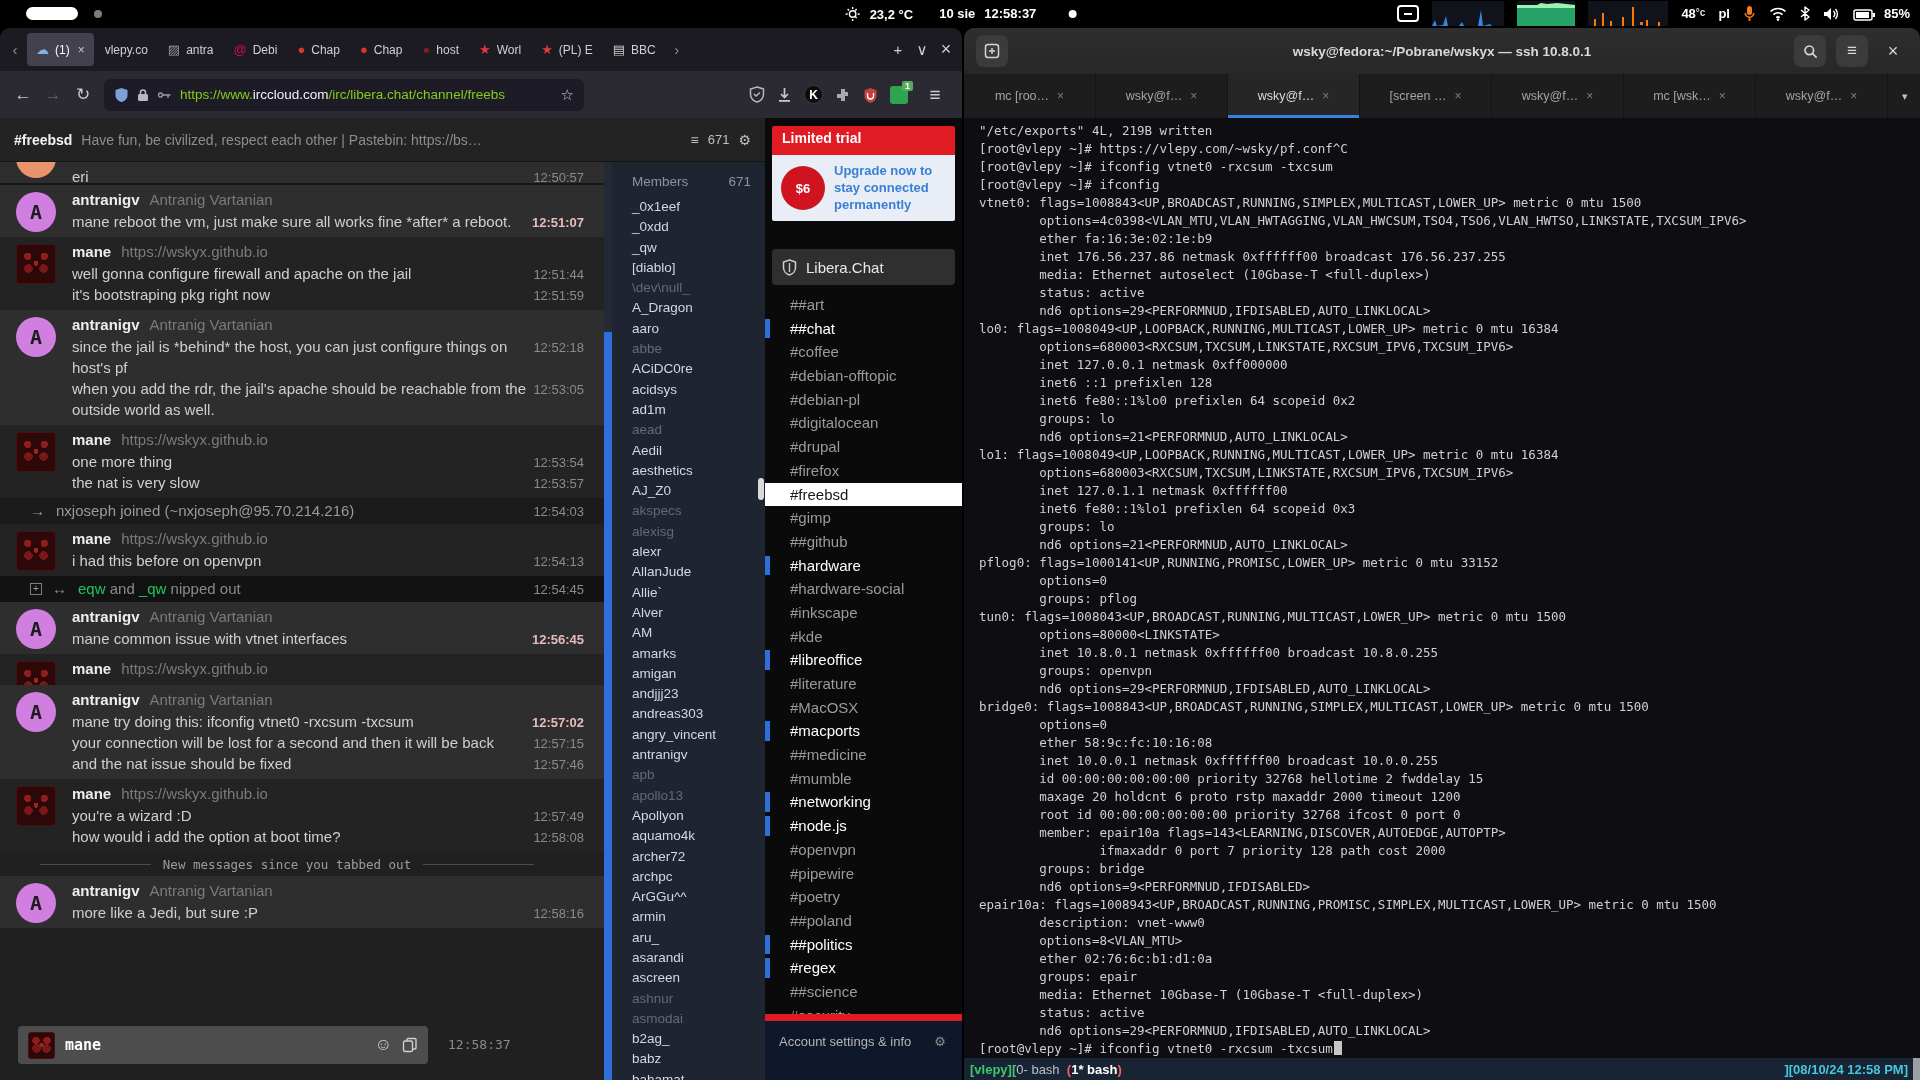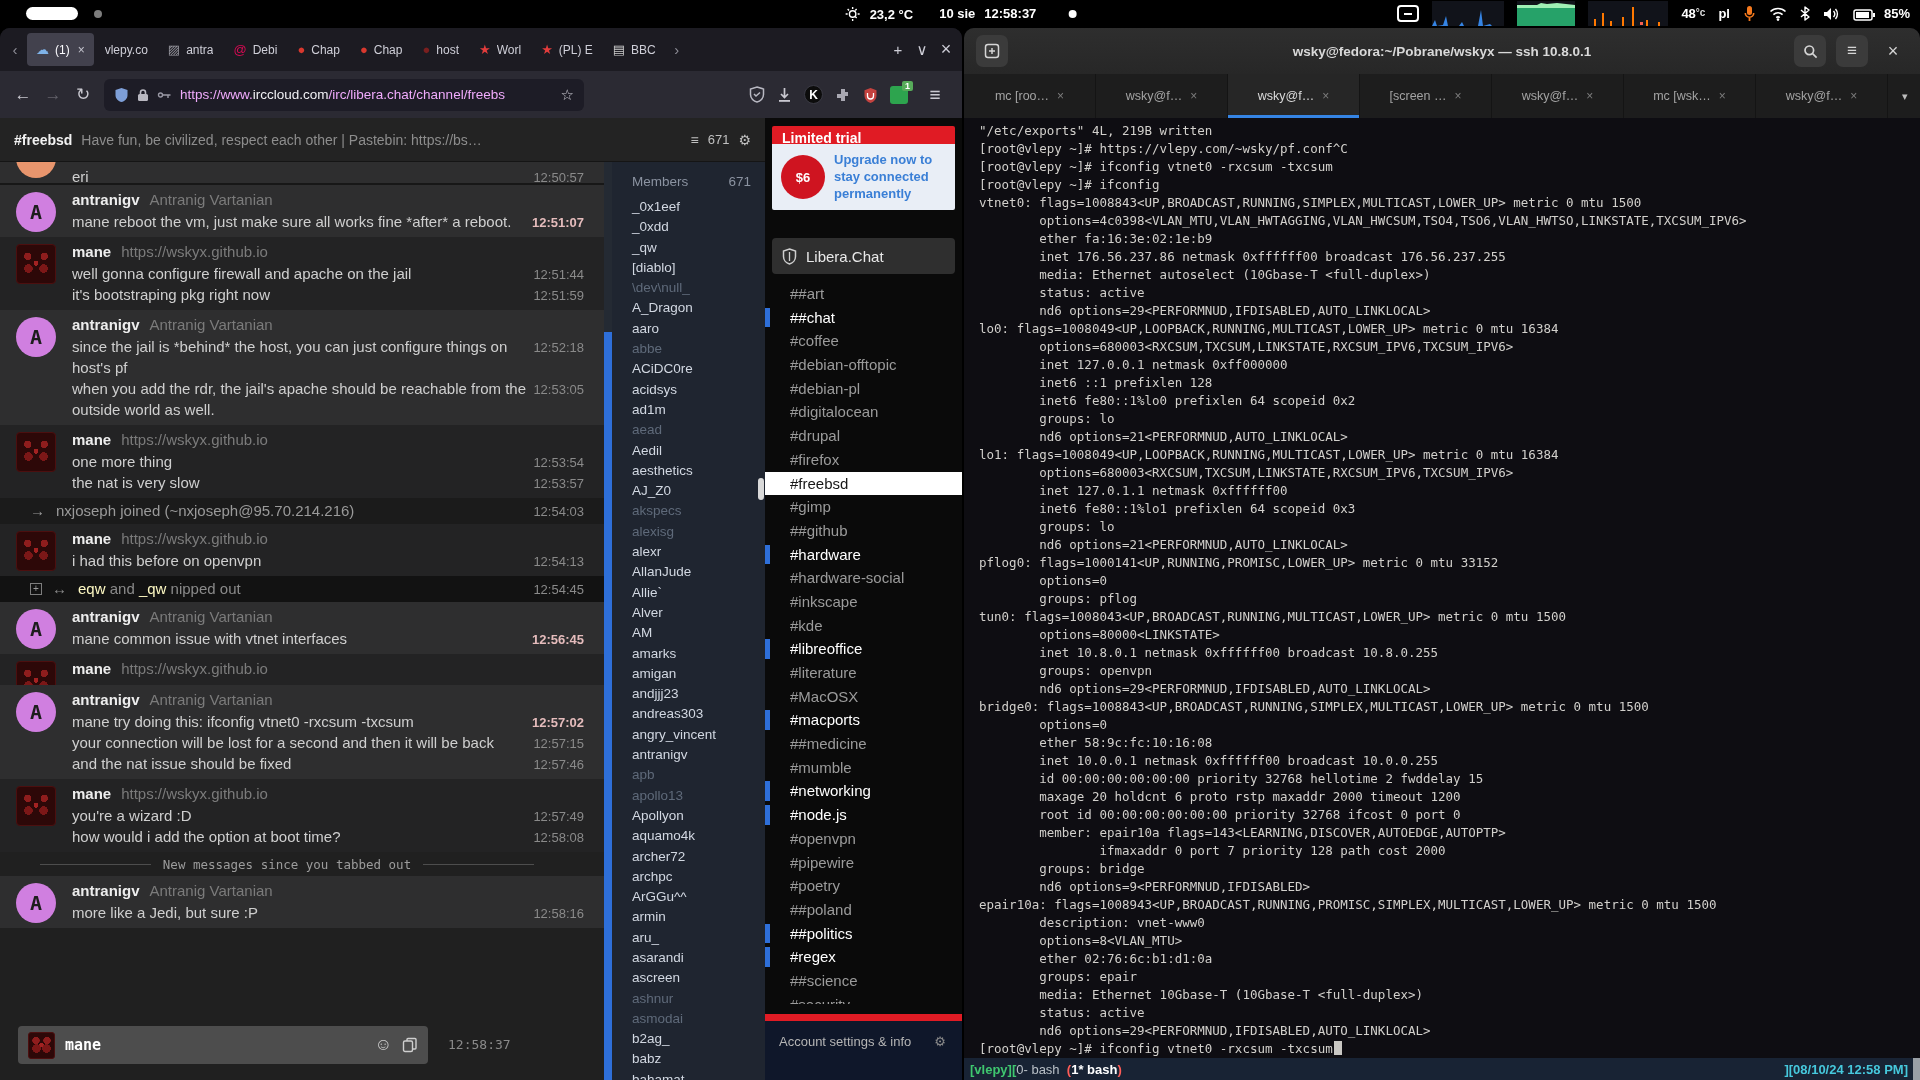--- a/index.html
+++ b/index.html
@@ -27,21 +27,21 @@
   .btab .btitle{overflow:hidden;max-width:58px;display:inline-block}
   .fav{font-size:13px;line-height:13px;flex:0 0 auto}
   .tclose{color:#c5c5cf;margin-left:2px}
   #tabrow .spacer{flex:1}
   .trbtn{width:24px;text-align:center;color:#cfcfd8;font-size:15px;flex:0 0 auto}
   #navrow{position:absolute;left:0;top:43px;width:962px;height:47px;background:#2b2a33;display:flex;align-items:center;padding:0 8px}
   .navbtn{width:30px;height:30px;display:flex;align-items:center;justify-content:center;color:#c9c8d0;font-size:17px;flex:0 0 auto}
   .navbtn.dim{color:#63626b}
   #urlbox{flex:0 0 auto;width:480px;height:32px;background:#1d1c26;border-radius:6px;margin-left:6px;display:flex;align-items:center;padding:0 10px;gap:8px;color:#b9b8c1;font-size:13.5px;overflow:hidden}
   #urltext{white-space:nowrap;overflow:hidden;flex:1}
-  #urltext .dimurl{color:#f0abfc}#urltext .brighturl{color:#f0f0f4}
+  #urltext .dimurl{color:#84cc16}#urltext .brighturl{color:#f0f0f4}
   .urlstar{color:#c9c8d0;font-size:15px}
   #extrow{display:flex;align-items:center;gap:12px;margin-left:auto;margin-right:4px}
   .kagi{width:19px;height:19px;border-radius:50%;background:#0c0c0c;color:#fff;font-size:12px;font-weight:700;display:flex;align-items:center;justify-content:center;border:1px solid #3a3a44}
   .greenext{position:relative;width:18px;height:18px;border-radius:3px;background:#2da44e}
   .greenext b{position:absolute;right:-5px;top:-5px;background:#57ab5a;color:#fff;font-size:9px;font-weight:700;padding:0 3px;border-radius:2px}
   
   #page{position:absolute;left:0;top:90px;width:962px;height:962px;background:#202020}
   #topic{position:absolute;left:0;top:0;width:765px;height:44px;background:#232323;border-bottom:1px solid #151515;display:flex;align-items:center;padding:0 14px;font-size:14px}
   #topic .chan{color:#f2f2f2;font-weight:700;margin-right:9px}
   #topic .ttext{color:#8d8d8d;white-space:nowrap;overflow:hidden;flex:1}
@@ -70,39 +70,39 @@
   .mtext{width:458px;color:#cfcfcf;word-wrap:break-word}
   .mtime{position:absolute;right:20px;top:1px;font-size:13px;color:#8a8a8a}
   .mtime.hl{color:#e5bcbc;font-weight:700}
   .blk.partial{height:23px;background:#2e2e2f;border-bottom:2px solid #171717;overflow:hidden}
   .blk.partial .av{top:-24px;border-radius:50%;background:#e8956d}
   .sysline{position:relative;background:#1b1b1b;color:#9a9a9a;font-size:15px;line-height:26px;padding-left:56px;font-family:"DejaVu Sans Mono",monospace}
   .sysline .arrow{position:absolute;left:30px}
   .collapsed{position:relative;background:#121212;color:#8a8a8a;font-size:15px;line-height:26px;padding-left:78px;font-family:"DejaVu Sans Mono",monospace}
   .plusbox{position:absolute;left:30px;top:7px;width:12px;height:12px;border:1px solid #7d7d7d;color:#9a9a9a;font-size:10px;line-height:10px;text-align:center}
   .collapsed .swap{position:absolute;left:52px;color:#8a8a8a}
-  .collapsed .nm{color:#fef9c3}
+  .collapsed .nm{color:#22c55e}
   .divider{display:flex;align-items:center;gap:12px;height:24px;padding:0 70px 0 40px}
   .divider .dline{flex:1;height:1px;background:#4d4d4d}
   .divider .dtext{color:#9c9c9c;font-size:12.5px;font-family:"DejaVu Sans Mono",monospace}
   #inputwrap{position:absolute;left:0;right:8px;bottom:0;height:64px;background:#202020}
   #inputbox{position:absolute;left:18px;top:10px;width:410px;height:38px;background:#4d4d4d;border-radius:4px;display:flex;align-items:center;padding:0 10px;gap:10px}
   .inav{width:27px;height:27px;flex:0 0 auto}
   #inputbox .ival{color:#fff;font-weight:700;font-size:15px;font-family:"DejaVu Sans Mono",monospace;flex:1}
   #inputbox .iicon{color:#cfcfcf;font-size:17px;flex:0 0 auto}
   #inputtime{position:absolute;left:448px;top:21px;color:#8a8a8a;font-size:13px;font-family:"DejaVu Sans Mono",monospace}
   
   #memcol{position:absolute;left:612px;top:44px;width:153px;height:918px;background:#1f2530;overflow:hidden;font-family:"DejaVu Sans Mono",monospace}
   #memhead{display:flex;justify-content:space-between;padding:12px 14px 8px 20px;color:#8b93a1;font-size:13.5px}
   .mrowi{height:20.3px;line-height:20.3px;padding-left:20px;font-size:13.5px;color:#d2d8e2;white-space:nowrap}
   .mrowi.away{color:#5f6a7a}
   #memthumb{position:absolute;right:1px;top:316px;width:6px;height:22px;background:#d9d9d9;border-radius:3px}
   
   #sidecol{position:absolute;left:765px;top:0;width:197px;height:962px;background:#0a0a0a;overflow:hidden}
-  #trial{margin:8px 7px 0 7px;height:18px;background:#e01b24;color:#fff;font-size:14px;font-weight:700;line-height:25px;padding-left:10px;border-radius:2px 2px 0 0}
+  #trial{margin:8px 7px 0 7px;height:29px;background:#e01b24;color:#fff;font-size:14px;font-weight:700;line-height:25px;padding-left:10px;border-radius:2px 2px 0 0}
   #upgcard{margin:0 7px;height:66px;background:#e9eef6;border-radius:0 0 2px 2px;position:relative}
   #upgcard .coin{position:absolute;left:9px;top:11px;width:44px;height:44px;border-radius:50%;background:#cf1420;color:#fff;font-size:13px;font-weight:700;display:flex;align-items:center;justify-content:center}
   #upgcard .utext{position:absolute;left:62px;top:7px;width:120px;color:#3a7fd6;font-size:13px;line-height:17px;font-weight:600}
   #nethead{margin:28px 7px 8px 7px;height:36px;background:#2f2f2f;border-radius:4px;display:flex;align-items:center;gap:9px;padding:0 10px;color:#e8e8e8;font-size:15px}
   #chanlist{position:relative;height:722px;overflow:hidden}
   .chrow{position:relative;height:23.7px;line-height:23.7px;padding-left:25px;font-size:15px;color:#9b9b9b;white-space:nowrap}
   .chrow.bold{color:#fff;font-weight:400}
   .chrow.sel{background:#fff;color:#171717}
   .chrow .ind{position:absolute;left:0;top:2px;bottom:2px;width:5px;background:#2e6fd9}
   #redbar{position:absolute;left:0;bottom:59px;width:100%;height:7px;background:#e01b24}

